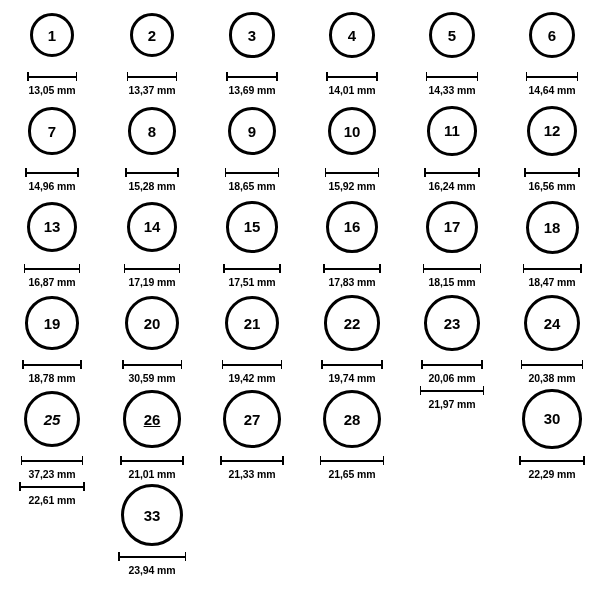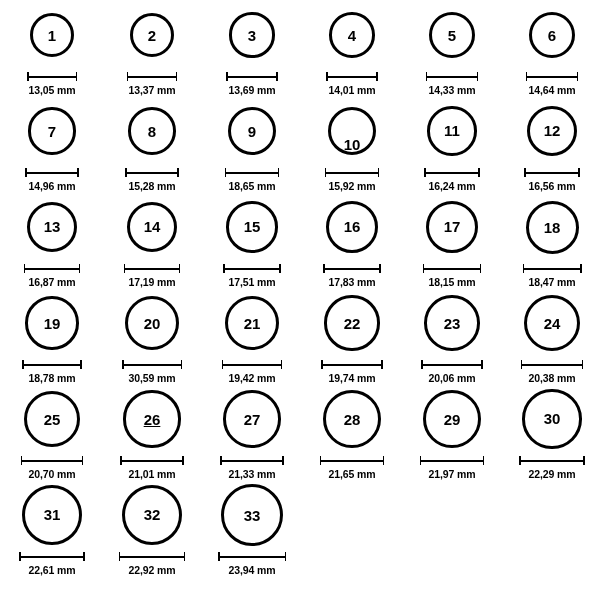--- a/index.html
+++ b/index.html
@@ -204,21 +204,21 @@
         </div>
         <div class="measure" style="width: 54.2px;">
           <div class="bar"></div>
           <div class="tick left"></div>
           <div class="tick right"></div>
         </div>
         <div class="mm">18,65 mm</div>
       </div>
       <div class="cell">
         <div class="ring-wrap">
-          <div class="ring" style="width: 48.7px; height: 48.7px; align-items: flex-end;">
+          <div class="ring" style="width: 48.7px; height: 48.7px;">
             <span class="ring-label">10</span>
           </div>
         </div>
         <div class="measure" style="width: 54.7px;">
           <div class="bar"></div>
           <div class="tick left"></div>
           <div class="tick right"></div>
         </div>
         <div class="mm">15,92 mm</div>
       </div>
@@ -405,30 +405,30 @@
           <div class="bar"></div>
           <div class="tick left"></div>
           <div class="tick right"></div>
         </div>
         <div class="mm">20,38 mm</div>
       </div>
     </div>
     <div class="row">
       <div class="cell">
         <div class="ring-wrap">
-          <div class="ring" style="width: 56.6px; height: 56.6px;">
+          <div class="ring" style="width: 56.6px; height: 56.6px; font-style: italic;">
             <span class="ring-label">25</span>
           </div>
         </div>
         <div class="measure" style="width: 62.6px;">
           <div class="bar"></div>
           <div class="tick left"></div>
           <div class="tick right"></div>
         </div>
-        <div class="mm">20,70 mm</div>
+        <div class="mm">37,23 mm</div>
       </div>
       <div class="cell">
         <div class="ring-wrap">
           <div class="ring" style="width: 57.2px; height: 57.2px; text-decoration: underline;">
             <span class="ring-label">26</span>
           </div>
         </div>
         <div class="measure" style="width: 63.2px;">
           <div class="bar"></div>
           <div class="tick left"></div>
@@ -456,25 +456,20 @@
           </div>
         </div>
         <div class="measure" style="width: 64.2px;">
           <div class="bar"></div>
           <div class="tick left"></div>
           <div class="tick right"></div>
         </div>
         <div class="mm">21,65 mm</div>
       </div>
       <div class="cell">
-        <div class="ring-wrap">
-          <div class="ring" style="width: 58.7px; height: 58.7px;">
-            <span class="ring-label">29</span>
-          </div>
-        </div>
         <div class="measure" style="width: 64.7px;">
           <div class="bar"></div>
           <div class="tick left"></div>
           <div class="tick right"></div>
         </div>
         <div class="mm">21,97 mm</div>
       </div>
       <div class="cell">
         <div class="ring-wrap">
           <div class="ring" style="width: 59.3px; height: 59.3px;">
@@ -484,44 +479,26 @@
         <div class="measure" style="width: 65.3px;">
           <div class="bar"></div>
           <div class="tick left"></div>
           <div class="tick right"></div>
         </div>
         <div class="mm">22,29 mm</div>
       </div>
     </div>
     <div class="row">
       <div class="cell">
-        <div class="ring-wrap">
-          <div class="ring" style="width: 59.8px; height: 59.8px;">
-            <span class="ring-label">31</span>
-          </div>
-        </div>
         <div class="measure" style="width: 65.8px;">
           <div class="bar"></div>
           <div class="tick left"></div>
           <div class="tick right"></div>
         </div>
         <div class="mm">22,61 mm</div>
-      </div>
-      <div class="cell">
-        <div class="ring-wrap">
-          <div class="ring" style="width: 60.3px; height: 60.3px;">
-            <span class="ring-label">32</span>
-          </div>
-        </div>
-        <div class="measure" style="width: 66.3px;">
-          <div class="bar"></div>
-          <div class="tick left"></div>
-          <div class="tick right"></div>
-        </div>
-        <div class="mm">22,92 mm</div>
       </div>
       <div class="cell">
         <div class="ring-wrap">
           <div class="ring" style="width: 62px; height: 62px;">
             <span class="ring-label">33</span>
           </div>
         </div>
         <div class="measure" style="width: 68px;">
           <div class="bar"></div>
           <div class="tick left"></div>

